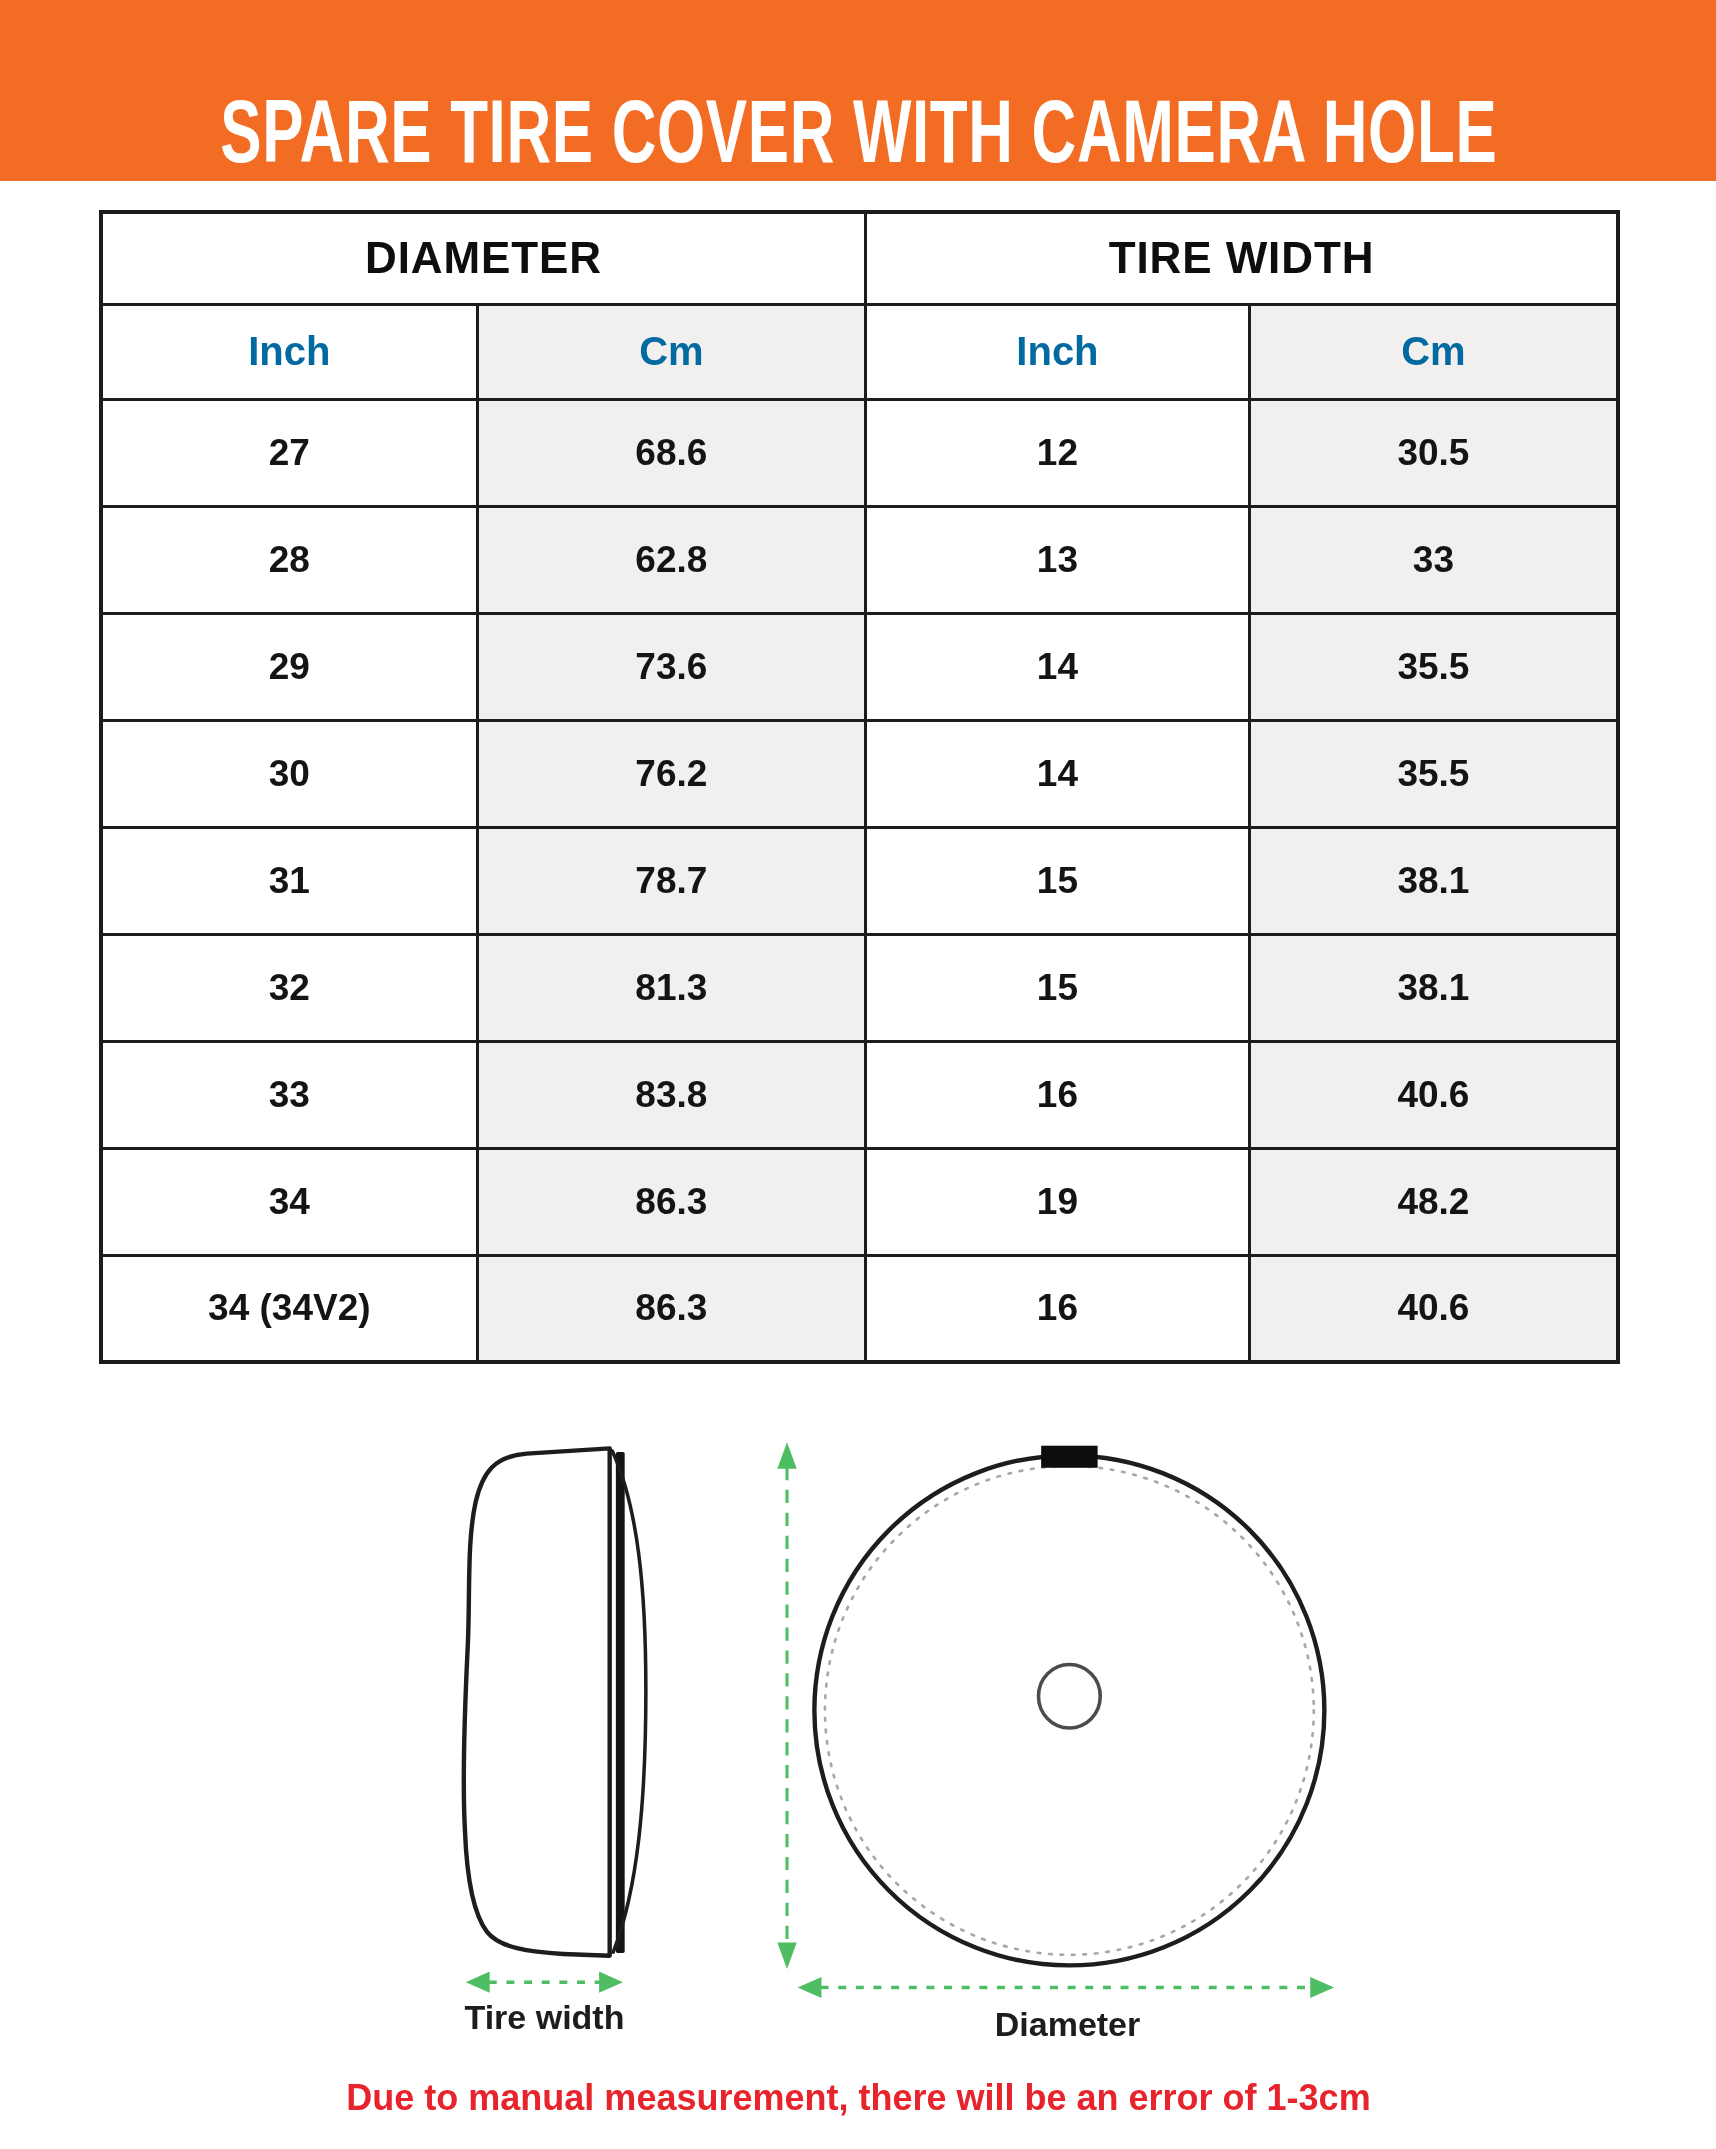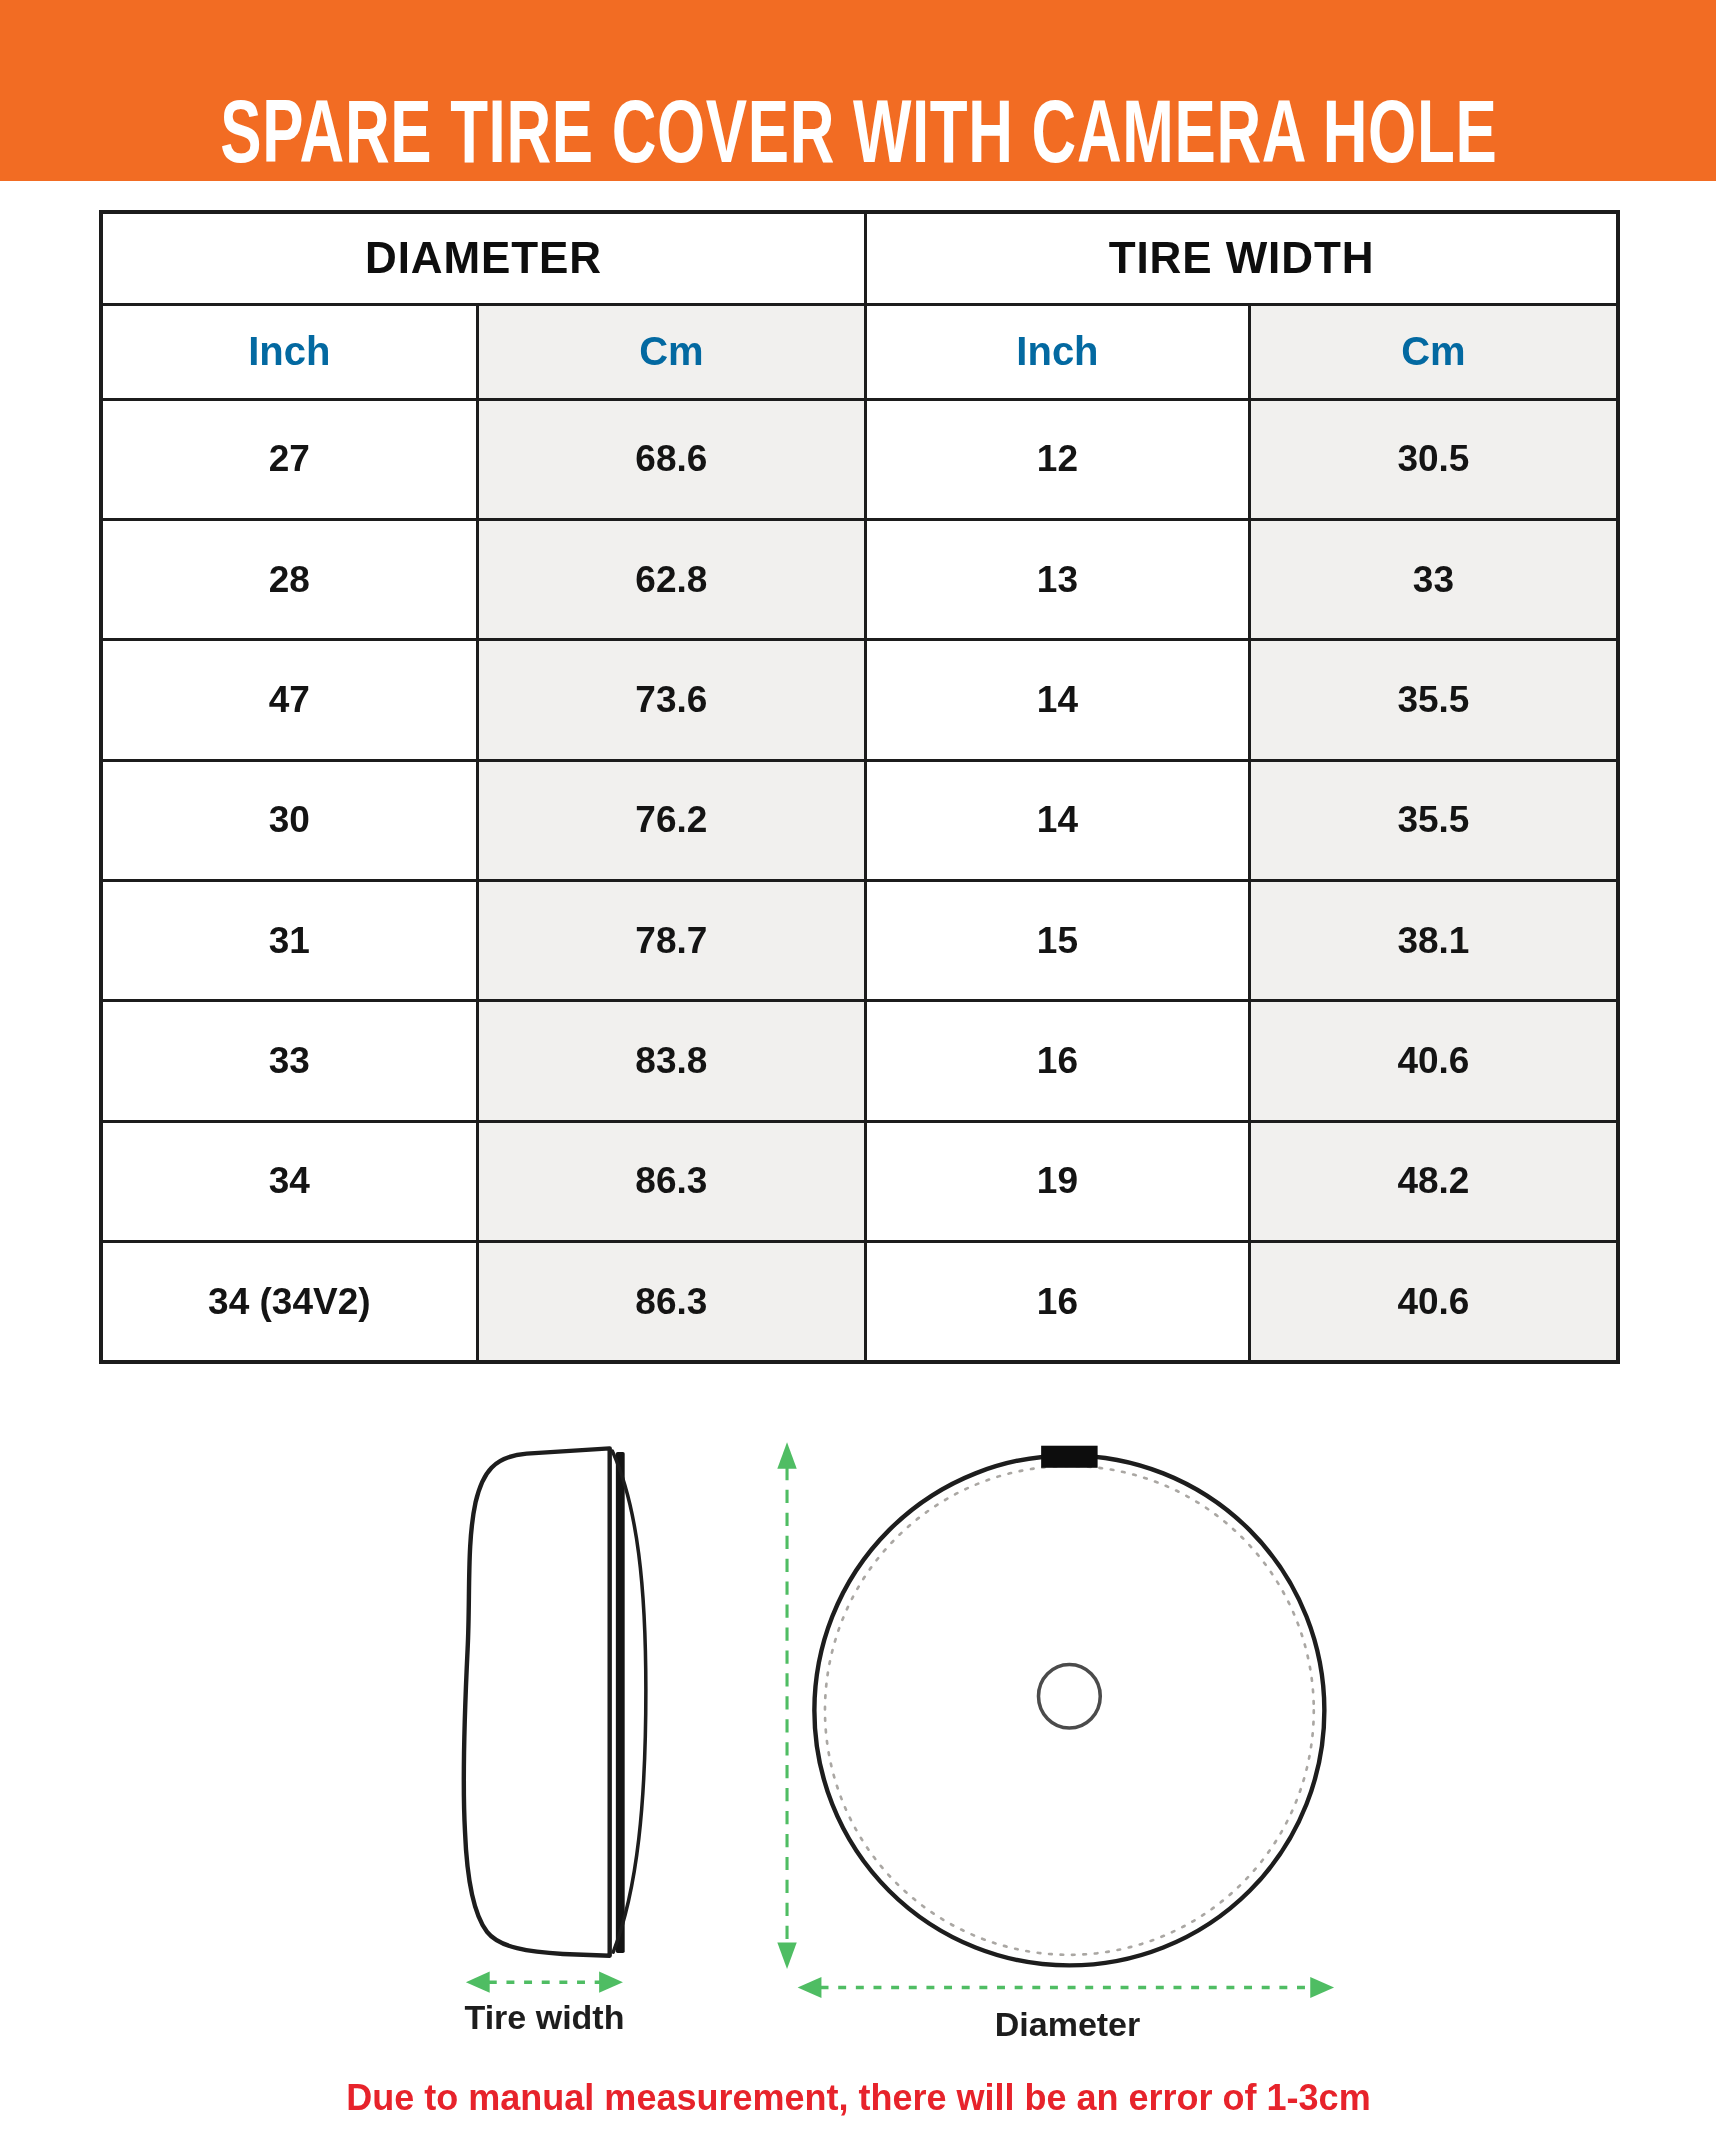--- a/index.html
+++ b/index.html
@@ -148,34 +148,40 @@
           <td>12</td>
           <td class="shade">30.5</td>
         </tr>
         <tr>
           <td>28</td>
           <td class="shade">62.8</td>
           <td>13</td>
           <td class="shade">33</td>
         </tr>
         <tr>
-          <td>47</td>
+          <td>29</td>
           <td class="shade">73.6</td>
           <td>14</td>
           <td class="shade">35.5</td>
         </tr>
         <tr>
           <td>30</td>
           <td class="shade">76.2</td>
           <td>14</td>
           <td class="shade">35.5</td>
         </tr>
         <tr>
           <td>31</td>
           <td class="shade">78.7</td>
+          <td>15</td>
+          <td class="shade">38.1</td>
+        </tr>
+        <tr>
+          <td>32</td>
+          <td class="shade">81.3</td>
           <td>15</td>
           <td class="shade">38.1</td>
         </tr>
         <tr>
           <td>33</td>
           <td class="shade">83.8</td>
           <td>16</td>
           <td class="shade">40.6</td>
         </tr>
         <tr>

